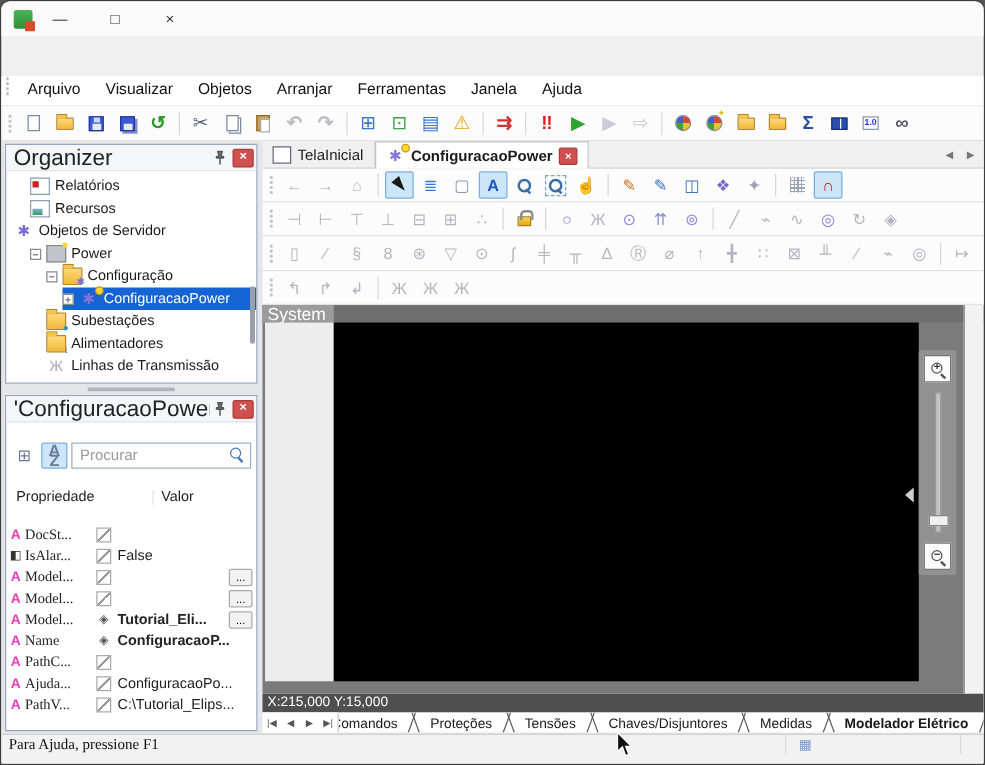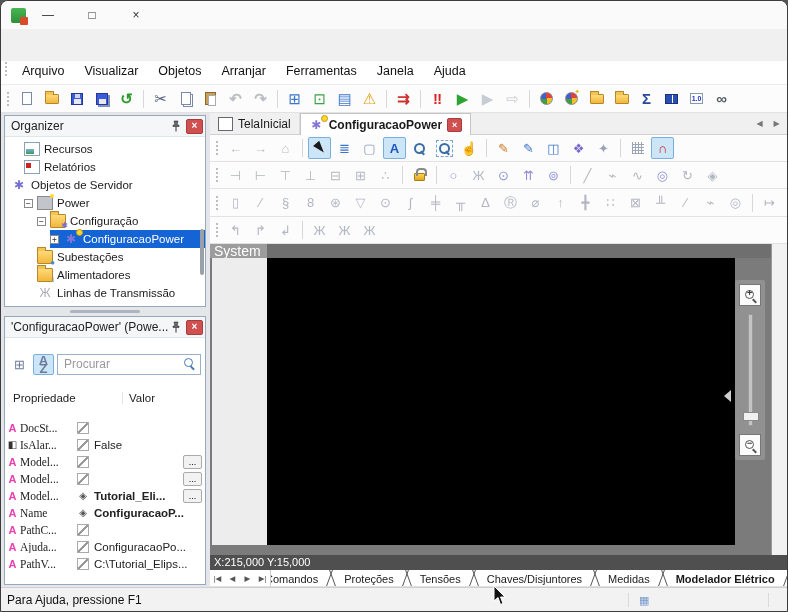--- a/index.html
+++ b/index.html
@@ -76,21 +76,21 @@
   
   .main { flex:1; display:flex; background:#e4e6e9; min-height:0; }
   .leftcol { width:206px; flex:none; display:flex; flex-direction:column; padding:2px 1px 2px 3px; }
   .vsplit { width:3px; flex:none; }
   .rightcol { flex:1; display:flex; flex-direction:column; min-width:0; }
 
   .panel { background:#fff; border:1px solid #98a8bc; display:flex; flex-direction:column; overflow:hidden; }
   #organizer { height:192px; flex:none; }
   #propspanel { flex:1; min-height:0;gap:12px; }
   .phead { height:21px; background:#f4f6f8; border-bottom:1px solid #dfe5ec; display:flex; align-items:center; padding:0 2px 0 6px; flex:none; }
-  .ptitle { flex:1; font-size:12px; color:#222; white-space:nowrap; overflow:hidden; }
+  .ptitle { flex:1; font-size:18px; color:#222; white-space:nowrap; overflow:hidden; }
   .pinbtn { width:16px; height:15px; border:none; background:transparent; display:flex; align-items:center; justify-content:center; }
   .closebtn { width:17px; height:15px; background:#d05050; border:1px solid #a83c3c; border-radius:2px; color:#fff; font-size:10px; font-weight:bold; line-height:12px; text-align:center; margin-left:2px; }
 
   
   .treebody { flex:1; position:relative; overflow:hidden; padding-top:3px; }
   .trow { display:flex; align-items:center; height:18px; font-size:11.5px; }
   .trow .rowin { display:flex; align-items:center; flex:1; height:100%; padding-right:2px; }
   .trow.sel .rowin { background:#1464d6; color:#fff; }
   .texp { width:9px; height:9px; border:1px solid #8a8a8a; background:#fff; font-size:8px; line-height:7px; text-align:center; color:#333; margin-right:4px; flex:none; font-family:"DejaVu Sans Mono",monospace; }
   .ticon { width:16px; height:14px; margin-right:4px; position:relative; display:flex; align-items:center; justify-content:center; font-size:12px; flex:none; }
@@ -163,21 +163,21 @@
   .snav { display:flex; flex:none; background:#fff; z-index:2; border-right:1px solid #ccc; }
   .snav .nbtn { width:15px; border:none; background:transparent; color:#555; font-size:7.5px; display:flex; align-items:center; justify-content:center; }
   .stabs { flex:1; display:flex; overflow:hidden; }
   .stab { position:relative; padding:1px 13px 0 13px; font-size:11px; white-space:nowrap; display:flex; align-items:center; }
   .stab::before { content:''; position:absolute; left:1px; top:0; bottom:0; border-left:1px solid #555; transform:skewX(20deg); }
   .stab::after { content:''; position:absolute; right:1px; top:0; bottom:0; border-right:1px solid #555; transform:skewX(-20deg); }
   .stab.active { font-weight:bold; }
   .stab.clipped { margin-left:-19px; }
 
   
-  .statusbar { height:24px; background:#f2f2f2; border-top:1px solid #cfcfcf; display:flex; align-items:center; flex:none; }
+  .statusbar { height:24px; background:#f2f2f2; border-top:1px solid #cfcfcf; display:flex; align-items:flex-start; flex:none;font-family:Liberation Serif, serif; }
   .scell { display:flex; align-items:center; }
   .scell.help { flex:1; padding-left:6px; border-right:1px solid #dadada; font-size:12px; color:#111; }
   .scell.mid { width:140px; padding-left:10px; border-right:1px solid #dadada; }
   .sobj::before { content:'▦'; color:#7a9acc; font-size:11px; }
   .sgrip { width:18px; background-image:radial-gradient(#b0b0b0 1.2px,transparent 1.4px); background-size:5px 5px; background-position:4px 6px; }
 
   .mousecursor { position:absolute; left:492px; top:584px; z-index:50; }
 </style>
 </head>
 <body>
@@ -312,30 +312,30 @@
                 <path d="M5 6.5v5" stroke="#333" stroke-width="1"></path>
               </svg>
           </button>
           <button class="closebtn">×</button>
         </div>
         <div class="treebody">
           <div class="trow">
               <span class="ind" style="width: 19px;"></span>
               <span class="rowin">
 
-                <span class="ticon ic-img"></span>
-                <span class="tlabel">Recursos</span>
+                <span class="ticon ic-rep"></span>
+                <span class="tlabel">Relatórios</span>
               </span>
             </div>
             <div class="trow">
               <span class="ind" style="width: 19px;"></span>
               <span class="rowin">
 
-                <span class="ticon ic-rep"></span>
-                <span class="tlabel">Relatórios</span>
+                <span class="ticon ic-img"></span>
+                <span class="tlabel">Recursos</span>
               </span>
             </div>
             <div class="trow">
               <span class="ind" style="width: 6px;"></span>
               <span class="rowin">
 
                 <span class="ticon" style="color: rgb(122, 111, 208);">✱</span>
                 <span class="tlabel">Objetos de Servidor</span>
               </span>
             </div>

